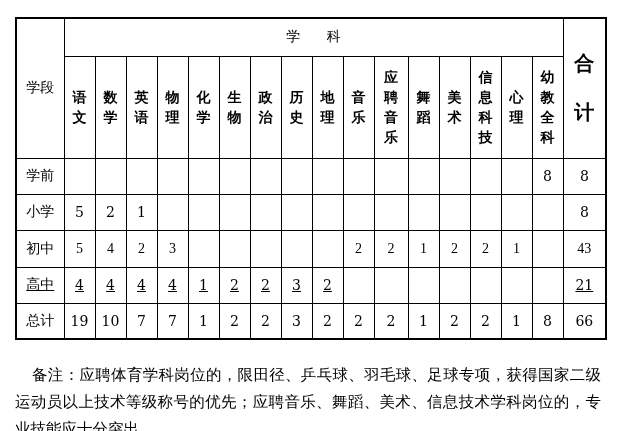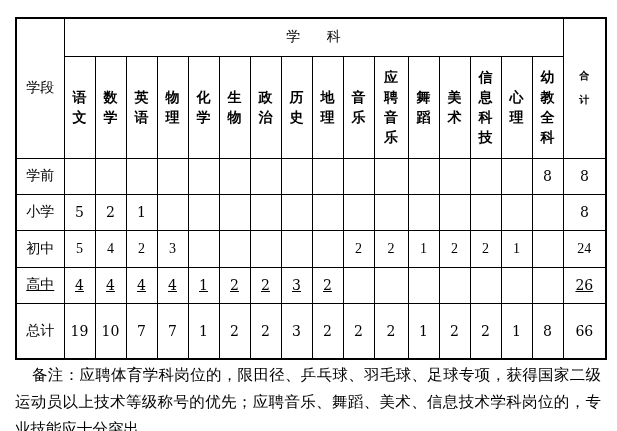--- a/index.html
+++ b/index.html
@@ -39,21 +39,21 @@
   col.c-subj    { width: 31px; }
   col.c-subj-pe { width: 34px; }
   col.c-total   { width: 43px; }
 
   tr.hr1 { height: 38px; }
   tr.hr2 { height: 102px; }
   tr.dr1 { height: 36px; padding-left: 24px; }
   tr.dr2 { height: 36px; margin-top: 17px; }
   tr.dr3 { height: 37px; font-family: Liberation Serif, serif; }
   tr.dr4 { height: 36px; text-decoration: underline; }
-  tr.dr5 { height: 56px; }
+  tr.dr5 { height: 36px; }
 
   th.stage-head {
     font-size: 15px;
     font-weight: bold;
   }
   th.subject-group {
     font-size: 15px;
     font-weight: bold;
   }
   th.subject-group .spread {
@@ -63,21 +63,21 @@
   }
   .vtext {
     width: 1em;
     margin: 0 auto;
     word-break: break-all;
     line-height: 20px;
     font-size: 14px;
     font-weight: bold;
   }
   .vtext.total-v {
-    font-size: 10px;
+    font-size: 20px;
     line-height: 2.45;
   }
   td.stage-cell {
     text-align: left;
     padding-left: 7px;
     font-size: 15px;
   }
   td.num-cell, td.total-cell {
     font-size: 14px;
   }
@@ -233,41 +233,41 @@
       <td class="num-cell"></td>
       <td class="num-cell"></td>
       <td class="num-cell"></td>
       <td class="num-cell">2</td>
       <td class="num-cell">2</td>
       <td class="num-cell">1</td>
       <td class="num-cell">2</td>
       <td class="num-cell">2</td>
       <td class="num-cell">1</td>
       <td class="num-cell"></td>
-      <td class="total-cell">24</td>
+      <td class="total-cell">43</td>
     </tr>
     <tr class="dr4">
       <td class="stage-cell">高中</td>
       <td class="num-cell">4</td>
       <td class="num-cell">4</td>
       <td class="num-cell">4</td>
       <td class="num-cell">4</td>
       <td class="num-cell">1</td>
       <td class="num-cell">2</td>
       <td class="num-cell">2</td>
       <td class="num-cell">3</td>
       <td class="num-cell">2</td>
       <td class="num-cell"></td>
       <td class="num-cell"></td>
       <td class="num-cell"></td>
       <td class="num-cell"></td>
       <td class="num-cell"></td>
       <td class="num-cell"></td>
       <td class="num-cell"></td>
-      <td class="total-cell">26</td>
+      <td class="total-cell">21</td>
     </tr>
     <tr class="dr5">
       <td class="stage-cell">总计</td>
       <td class="num-cell">19</td>
       <td class="num-cell">10</td>
       <td class="num-cell">7</td>
       <td class="num-cell">7</td>
       <td class="num-cell">1</td>
       <td class="num-cell">2</td>
       <td class="num-cell">2</td>

